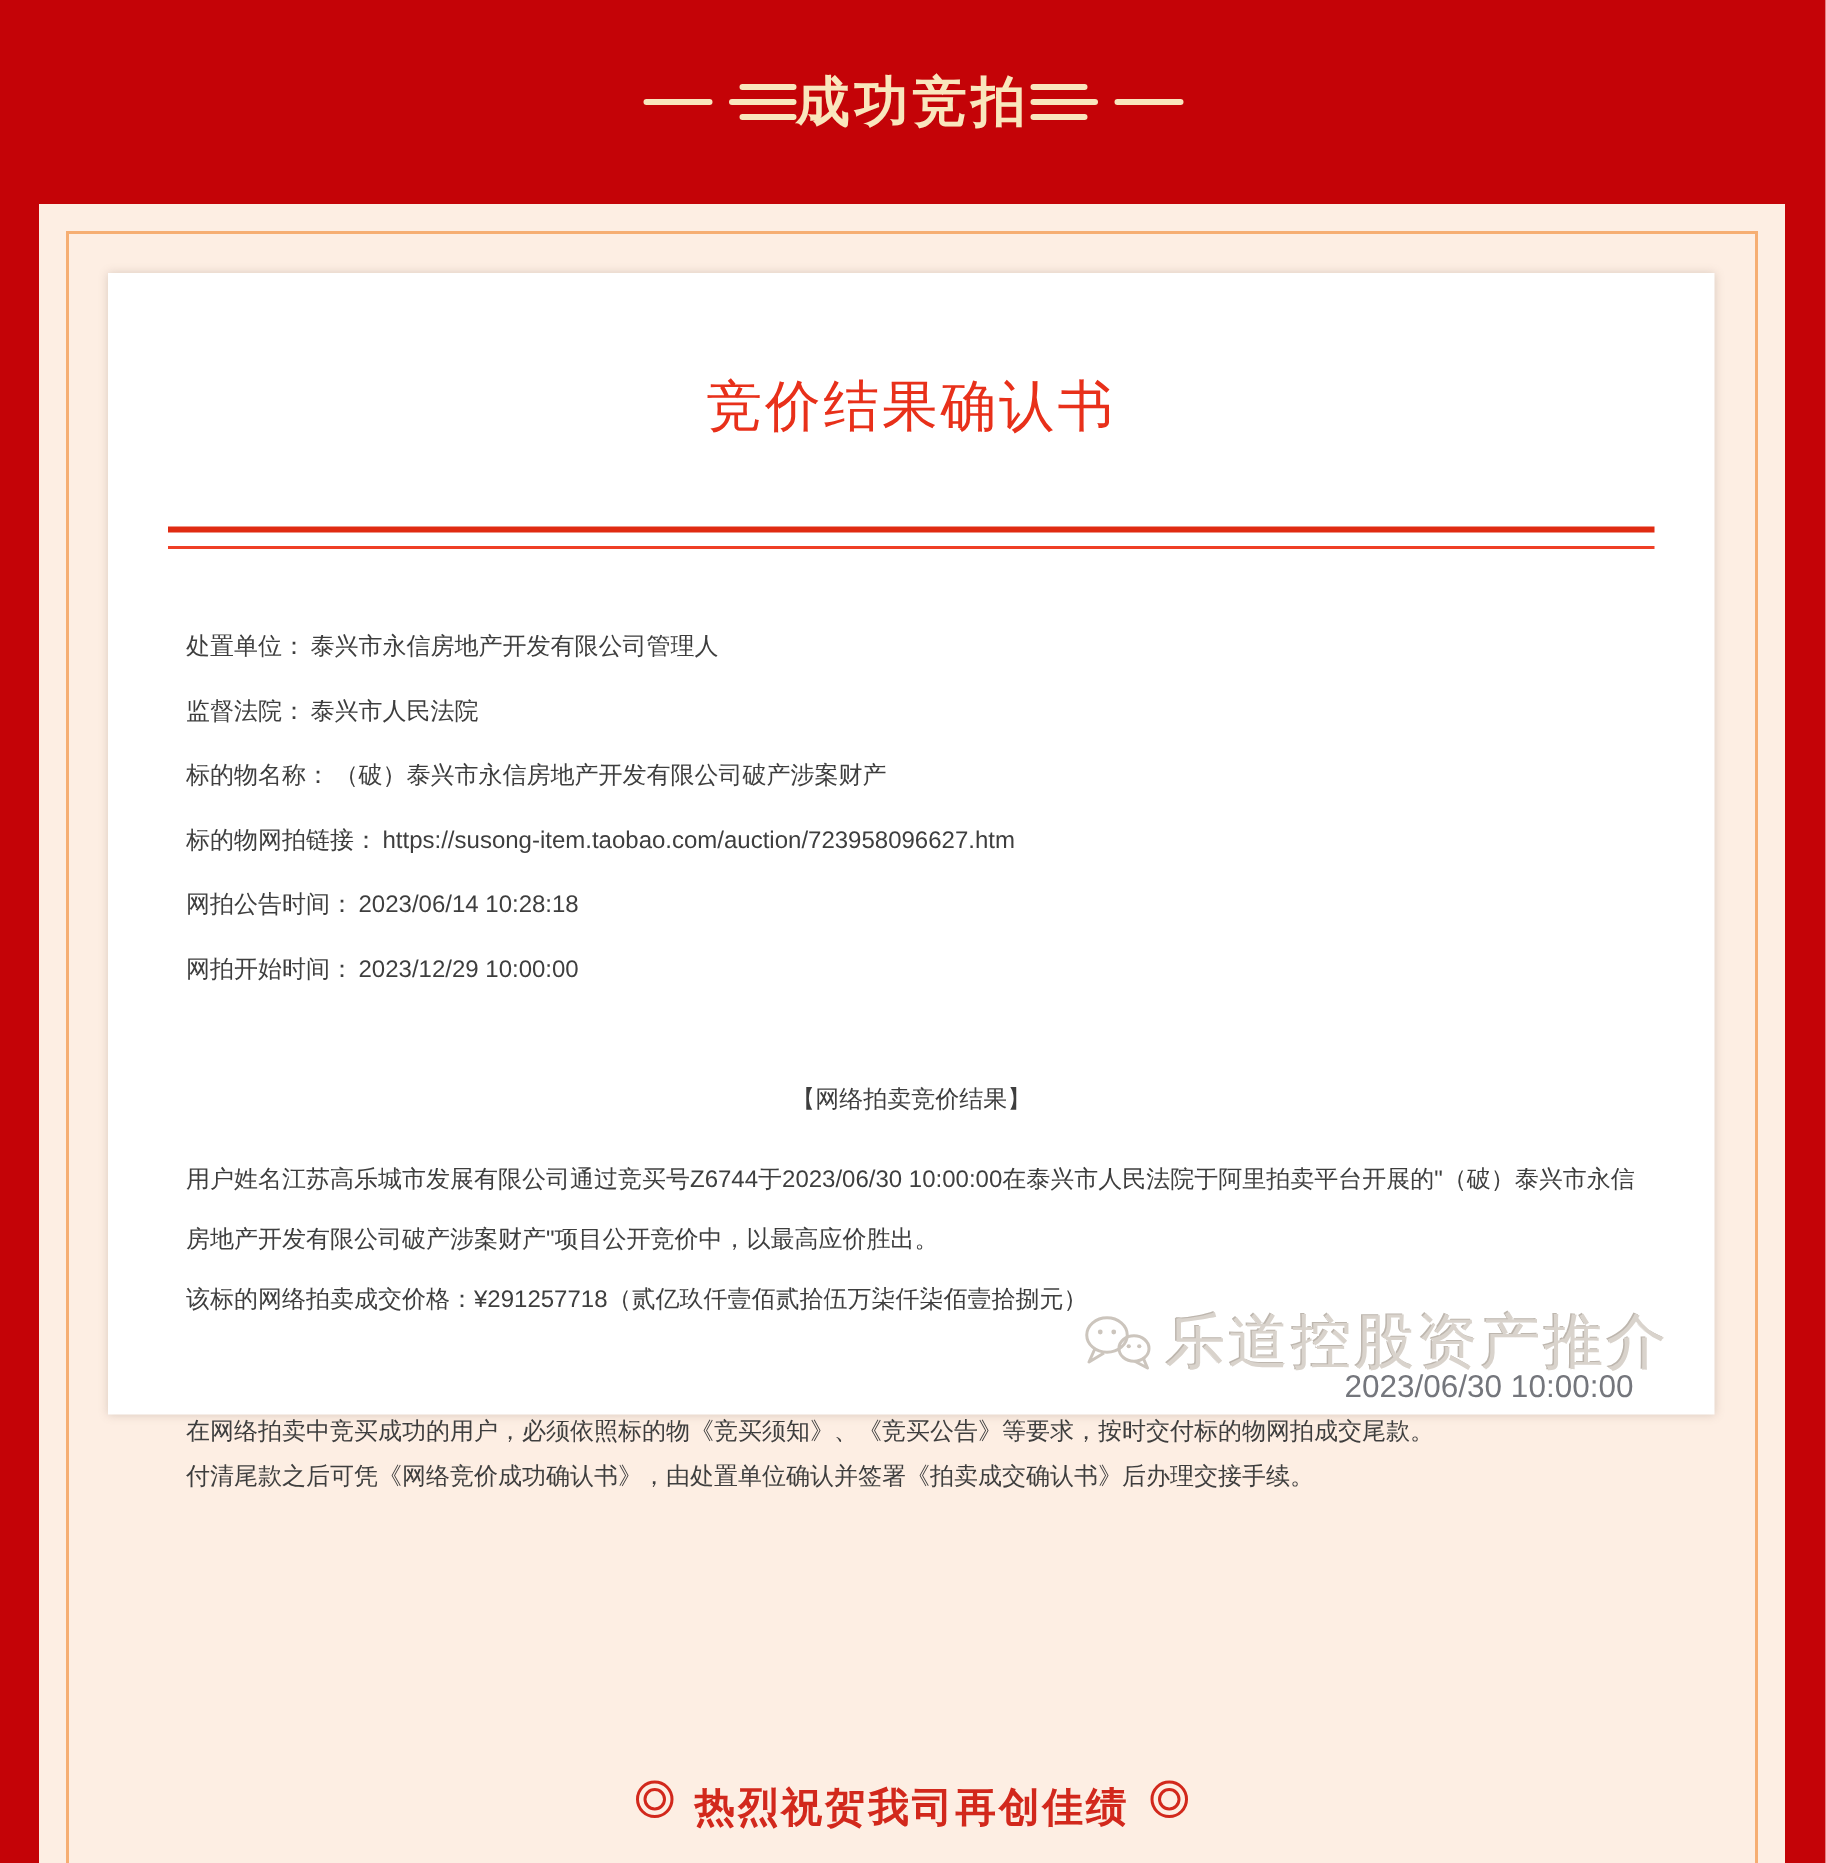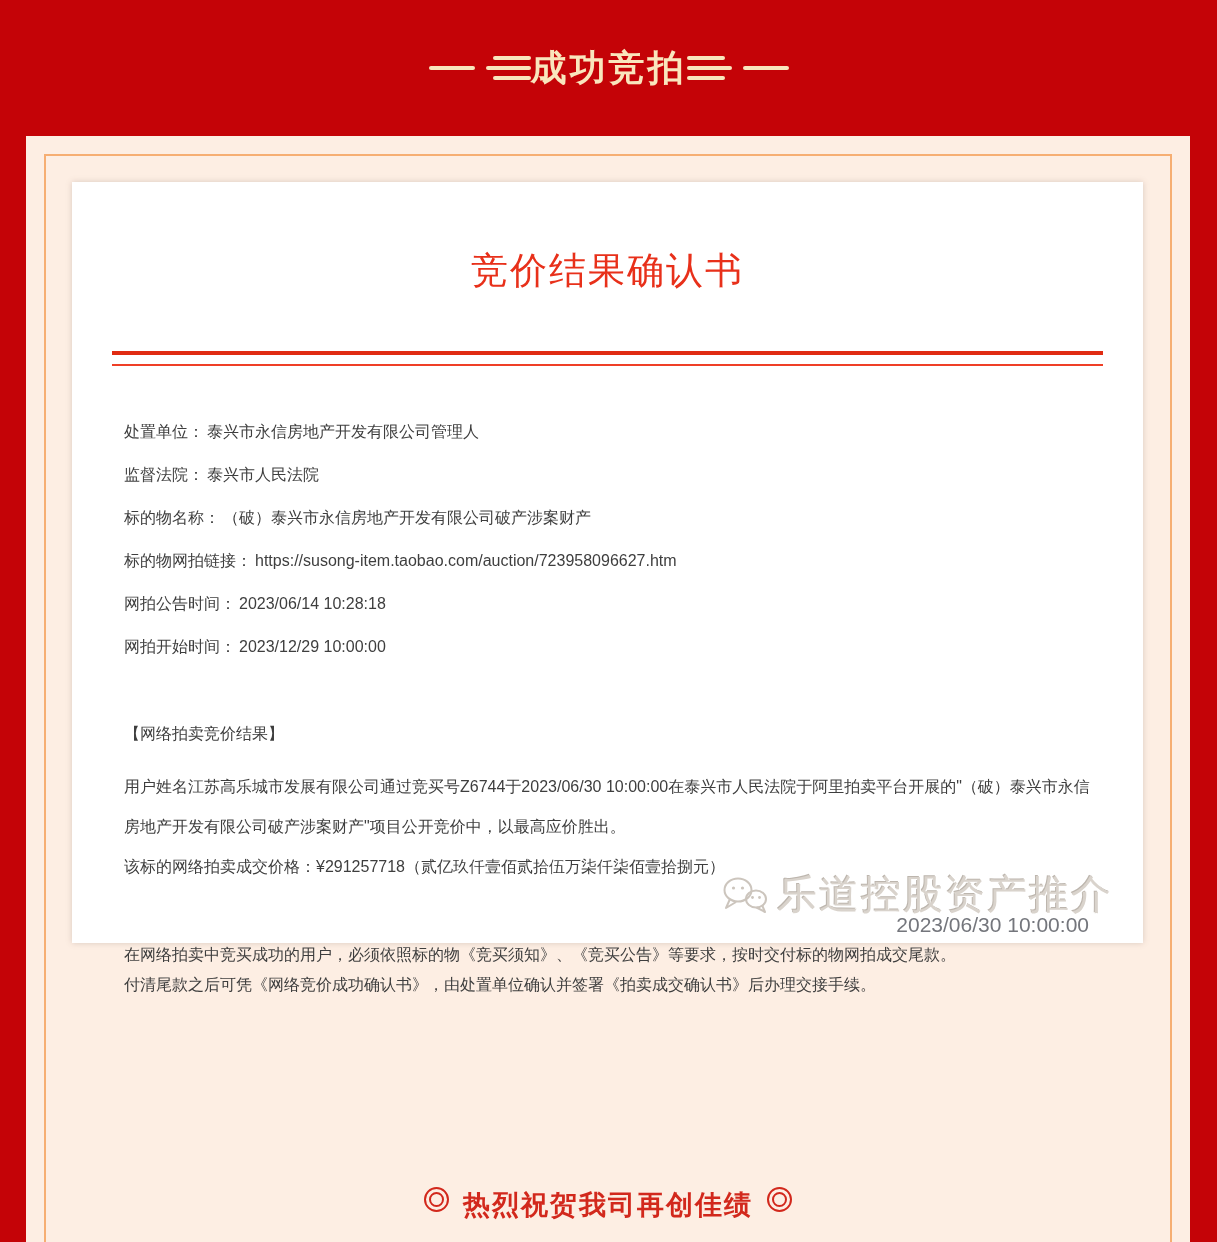--- a/index.html
+++ b/index.html
@@ -55,21 +55,21 @@
   .divider { margin: 55px 40px 0; }
   .divider .thick { height: 4px; background: #e02b12; }
   .divider .thin  { height: 2px; background: #ef3f26; margin-top: 9px; }
 
   .doc-content {
     padding: 0 52px; font-size: 16px; color: #3e3e3e;
   }
   .field { margin: 25px 0 0; line-height: 18px; }
   .field.first { margin-top: 57px; }
   .field .label { margin-right: 3px; }
-  .section-heading { margin: 69px 0 0; line-height: 18px; }
+  .section-heading { margin: 69px 0 0; line-height: 18px; text-align: center; }
   .para { margin: 24px 0 0; line-height: 40px; }
   .para.price { margin-top: 0; }
   .para.note { margin-top: 48px; }
   .para.note2 { margin-top: -10px; }
 
   
   .watermark { position: absolute; right: 30px; bottom: 6px; text-align: right; }
   .wm-row { display: flex; align-items: center; justify-content: flex-end; gap: 8px; }
   .wm-text {
     font-size: 40px; letter-spacing: 2px; color: #d9d3cc;

